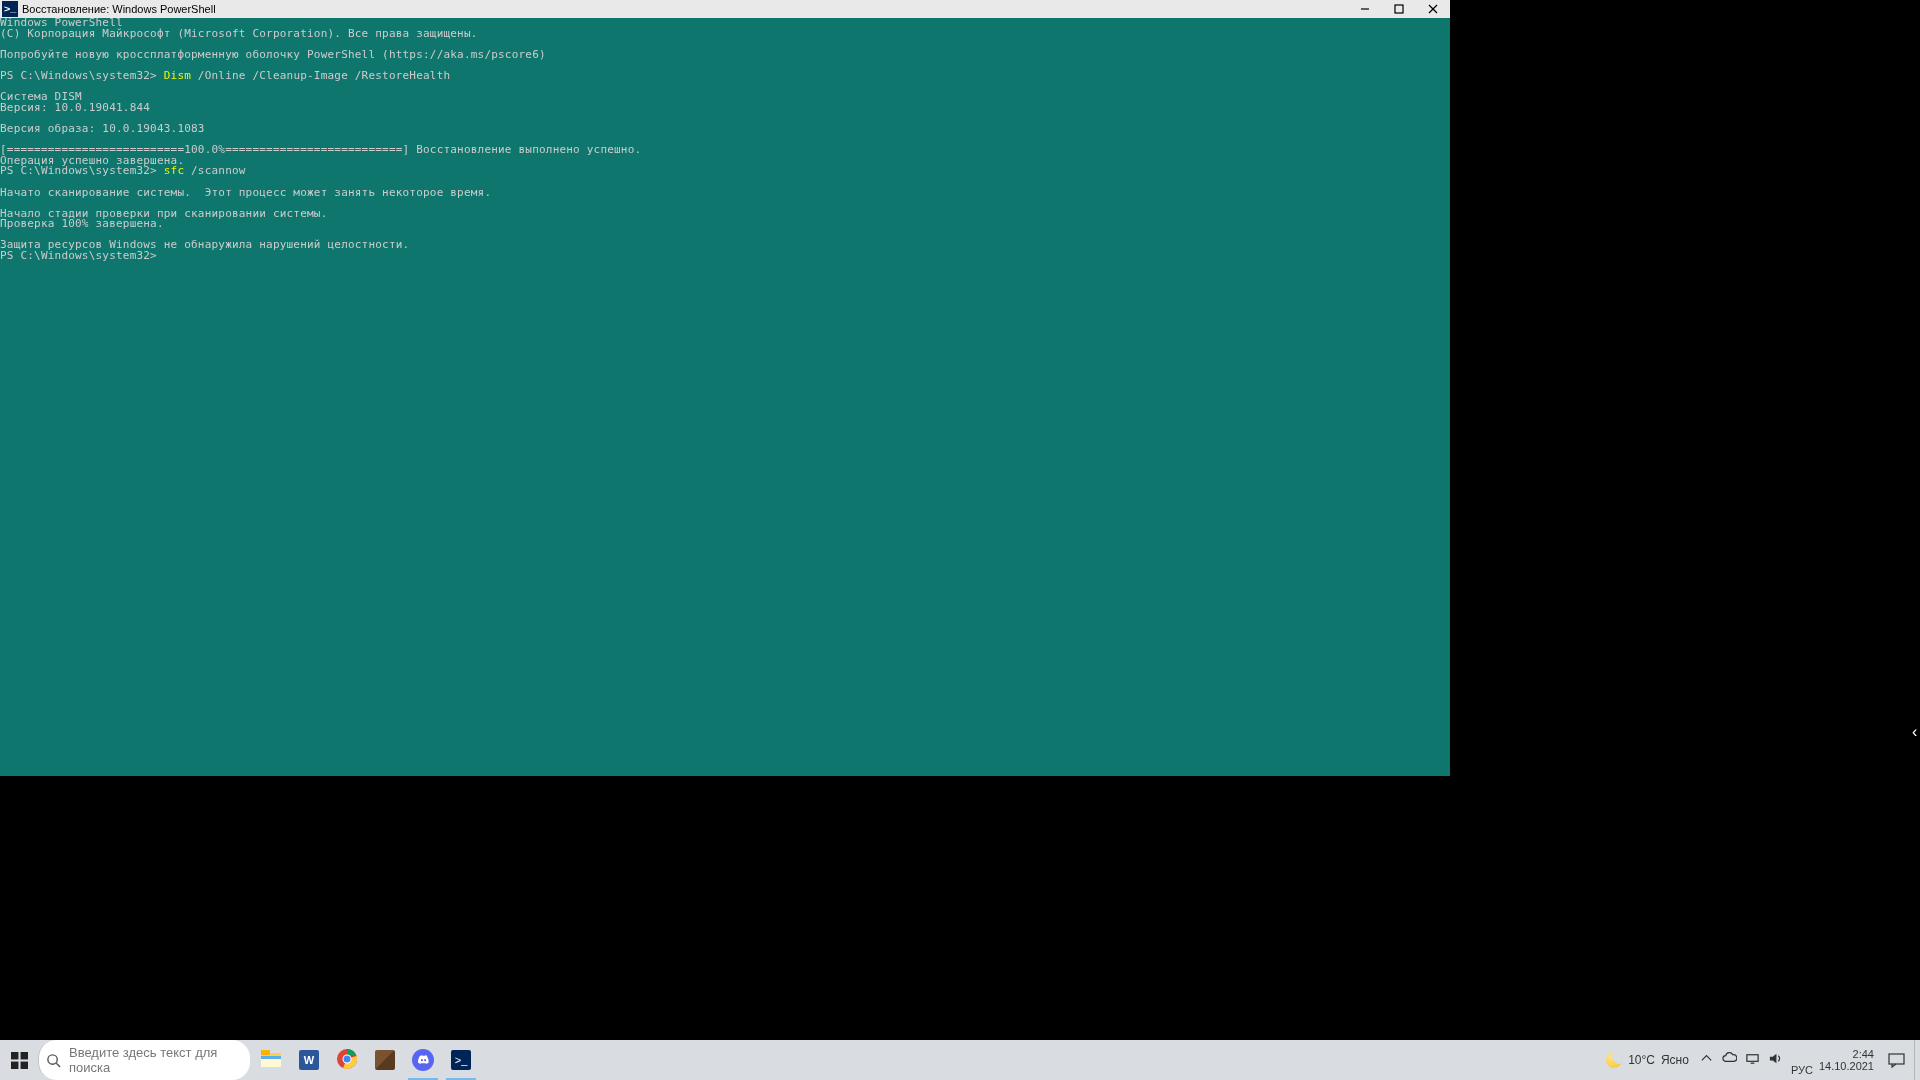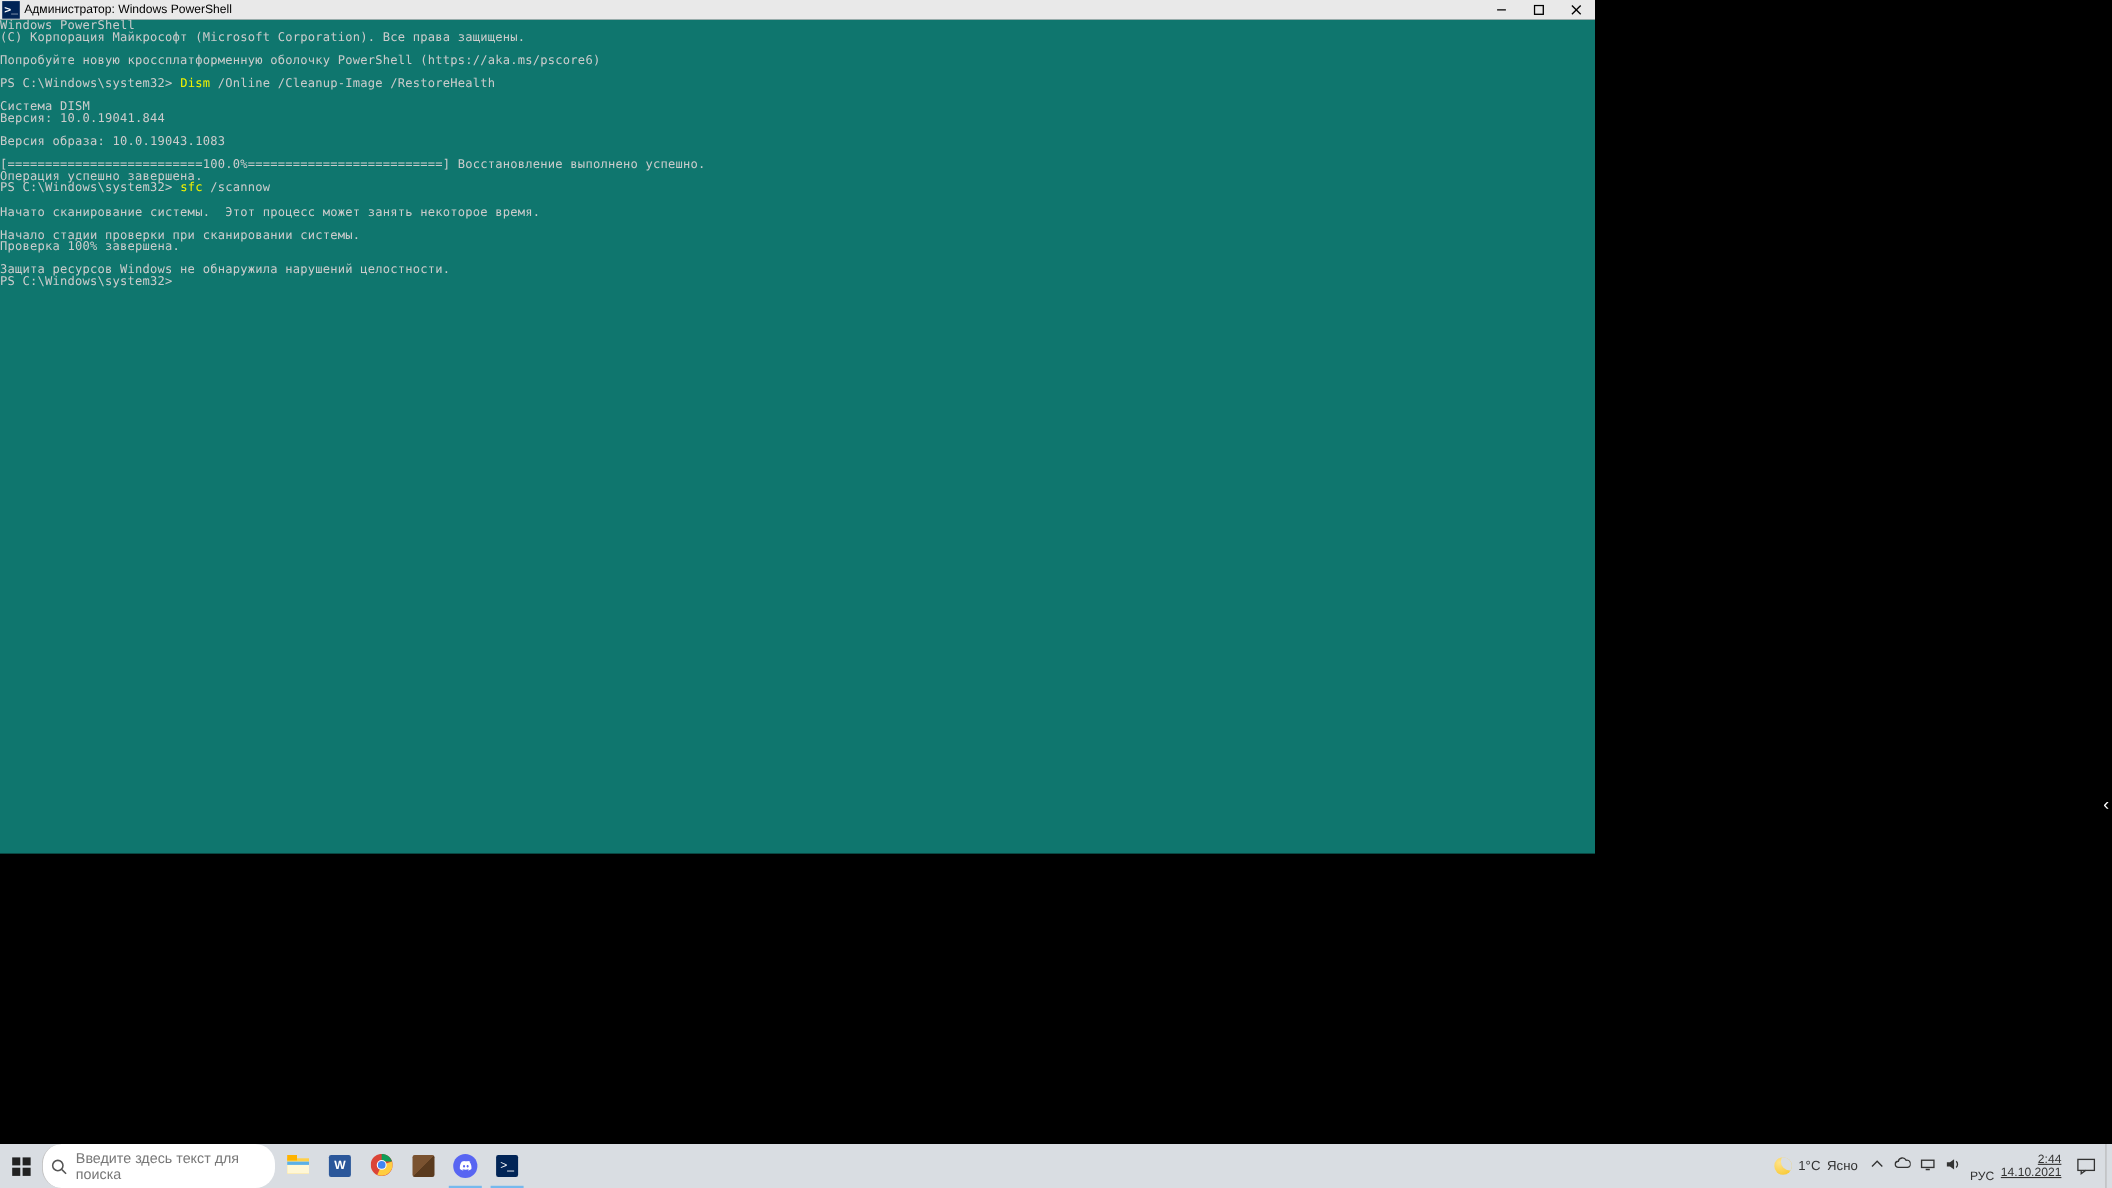--- a/index.html
+++ b/index.html
@@ -33,36 +33,36 @@
   .discord{width:22px;height:22px;background:#5865f2;border-radius:50%;display:flex;align-items:center;justify-content:center;}
   .discord svg{width:13px;height:13px;fill:#fff;}
   .psicon{width:20px;height:20px;background:#012456;display:flex;align-items:center;justify-content:center;color:#fff;font-size:11px;border-radius:2px;}
   .spacer{flex:1;}
   .weather{display:flex;align-items:center;gap:6px;margin-right:10px;font-size:12px;color:#333;}
   .weather .moon{width:16px;height:16px;border-radius:50%;background:radial-gradient(circle at 30% 30%,#ffe38a,#f6c322);position:relative;overflow:hidden;}
   .weather .moon::after{content:"";position:absolute;right:-6px;top:-4px;width:16px;height:16px;border-radius:50%;background:#d9dde2;}
   .tray{display:flex;align-items:center;gap:8px;margin-right:6px;color:#333;}
   .tray svg{width:15px;height:15px;stroke:#333;stroke-width:1.3;fill:none;}
   .tray .tx{font-size:11px;margin-top:20px;}
-  .clock{display:flex;flex-direction:column;align-items:flex-end;justify-content:center;font-size:11px;line-height:12px;margin-right:4px;color:#333;text-decoration:underline;}
+  .clock{display:flex;flex-direction:column;align-items:flex-end;justify-content:center;font-size:11px;line-height:12px;margin-right:4px;color:#333;}
   .notif{width:36px;display:flex;align-items:center;justify-content:center;}
   .notif svg{width:17px;height:17px;stroke:#333;stroke-width:1.2;fill:none;}
   
   .edgearc{position:absolute;right:-14px;top:722px;width:26px;height:26px;border-radius:50%;background:#000;z-index:5;}
   .edgearc::before{content:"‹";color:#fff;position:absolute;left:4px;top:1px;font-size:16px;}
   .sdesk{width:6px;border-left:1px solid #b5b5b5;}
 </style>
 </head>
 <body>
 
 <div class="titlebar">
   <div class="ico">
       <span>&gt;_</span>
     </div>
-  <div>Администратор: Windows PowerShell</div>
+  <div>Восстановление: Windows PowerShell</div>
   <div class="wbtns">
     <div class="wbtn">
         <svg viewBox="0 0 10 10">
           <line x1="1" y1="5" x2="9" y2="5"></line>
         </svg>
       </div>
     <div class="wbtn">
         <svg viewBox="0 0 10 10">
           <rect x="1" y="1" width="8" height="8"></rect>
         </svg>
@@ -129,21 +129,21 @@
           </svg>
         </div>
     </div>
     <div class="tbicon active">
         <div class="psicon">&gt;_</div>
       </div>
   </div>
   <div class="spacer"></div>
   <div class="weather">
     <div class="moon"></div>
-    <span>1°C</span>
+    <span>10°C</span>
     <span>Ясно</span>
   </div>
   <div class="tray">
     <span><svg viewBox="0 0 16 16">
           <polyline points="3,10 8,5 13,10"></polyline>
         </svg></span>
     <span><svg viewBox="0 0 16 16">
           <path d="M4 11a3 3 0 0 1 0-6 4 4 0 0 1 7.5-1A3 3 0 0 1 13 11z"></path>
         </svg></span>
     <span><svg viewBox="0 0 16 16">

